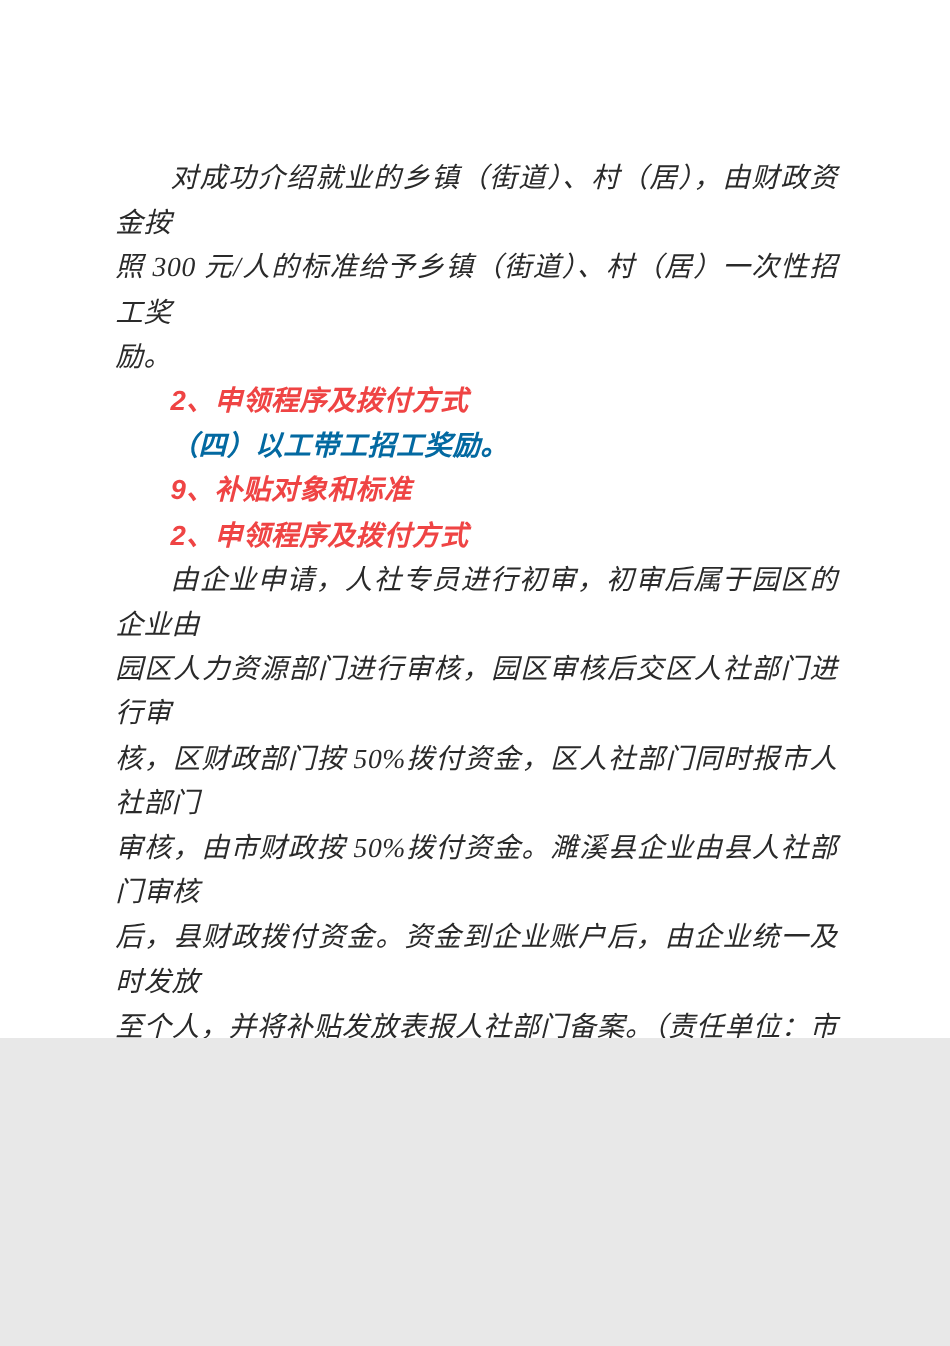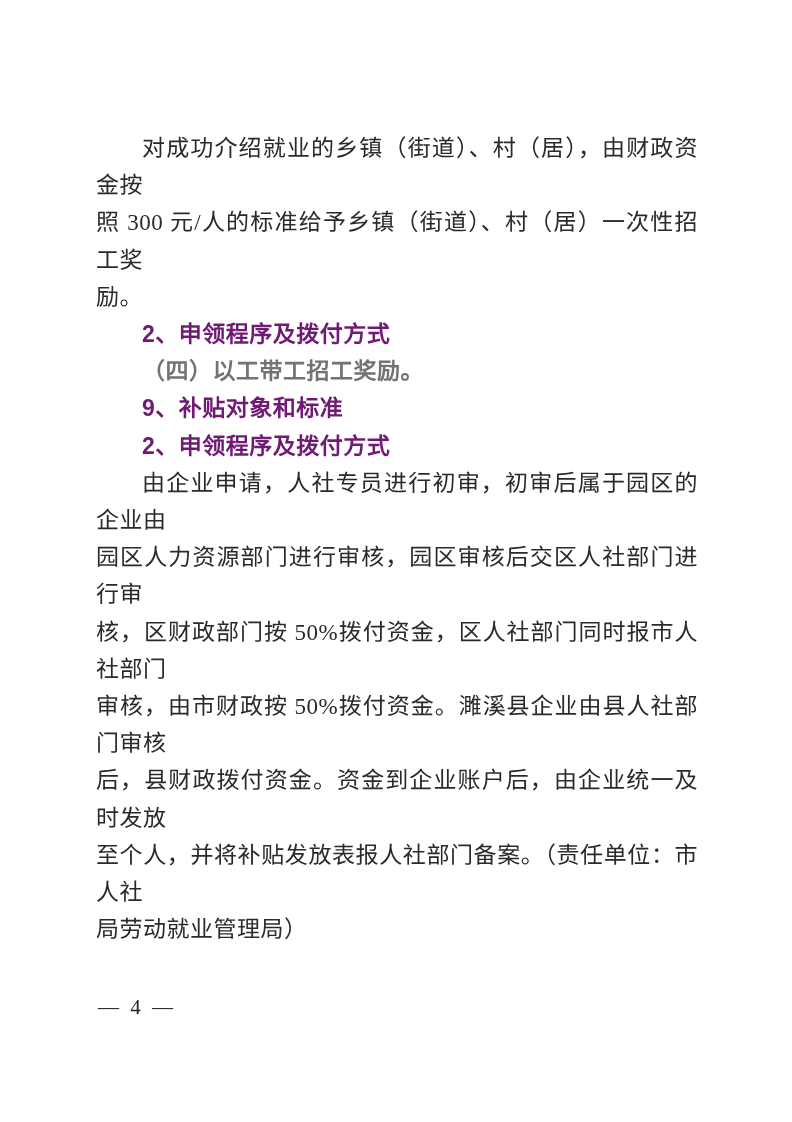--- a/index.html
+++ b/index.html
@@ -3,51 +3,52 @@
 <meta charset="utf-8">
 <style>
   html, body {
     margin: 0;
     padding: 0;
     background: #e8e8e8;
   }
   .page {
     position: relative;
     width: 792px;
-    height: 1122px;
+    height: 865px;
     margin: 0 auto;
     background: #ffffff;
     box-sizing: border-box;
     padding: 130px 94px 0 96px;
     overflow: hidden;
     font-family: "Liberation Serif", "DejaVu Serif", serif;
     color: #2a2a2a;
+    font-style: italic;
   }
   .block {
     margin: 0;
     font-size: 23px;
     line-height: 37.2px;
     white-space: pre-line;
     text-align: justify;
     letter-spacing: 0.5px;
   }
   .body-para {
     text-indent: 2em;
   }
   .h-num {
     font-weight: bold;
     text-indent: 2em;
     font-family: "Liberation Sans", "DejaVu Sans", sans-serif;
-    color: #701a75;
+    color: #ef4444;
   }
   .h-kai {
     font-weight: bold;
     text-indent: 2em;
     font-family: "Liberation Serif", "DejaVu Serif", serif;
-    color: #737373;
+    color: #0369a1;
   }
   .page-num {
     position: absolute;
     left: 98px;
     top: 995px;
     font-size: 21px;
     letter-spacing: 3px;
     color: #222222;
     font-family: "Liberation Serif", "DejaVu Serif", serif;
   }

